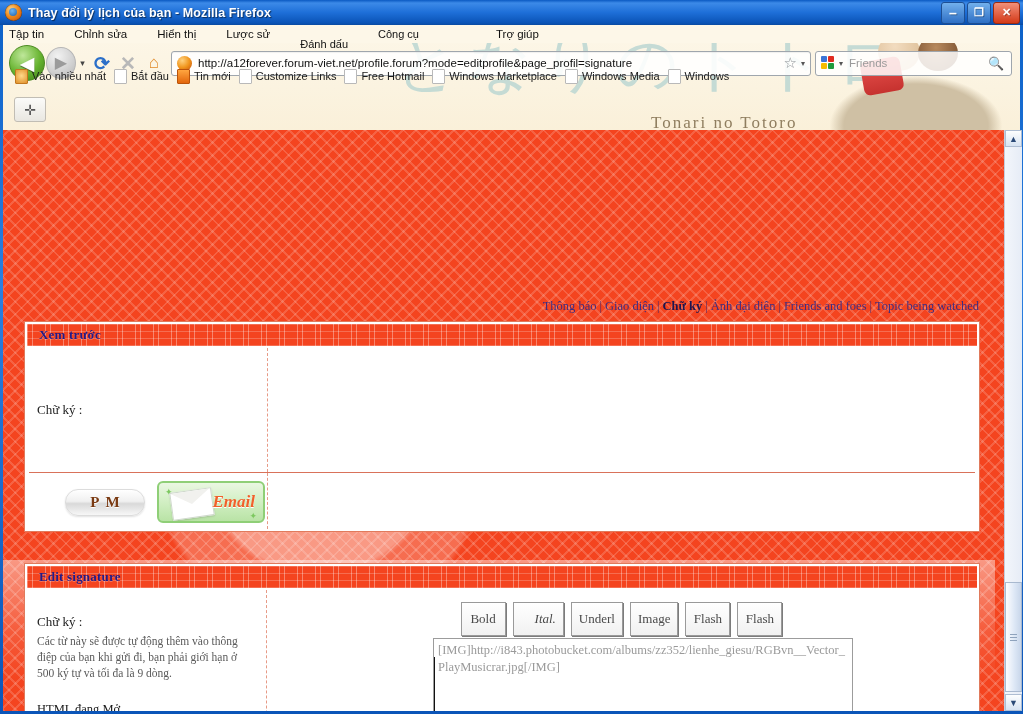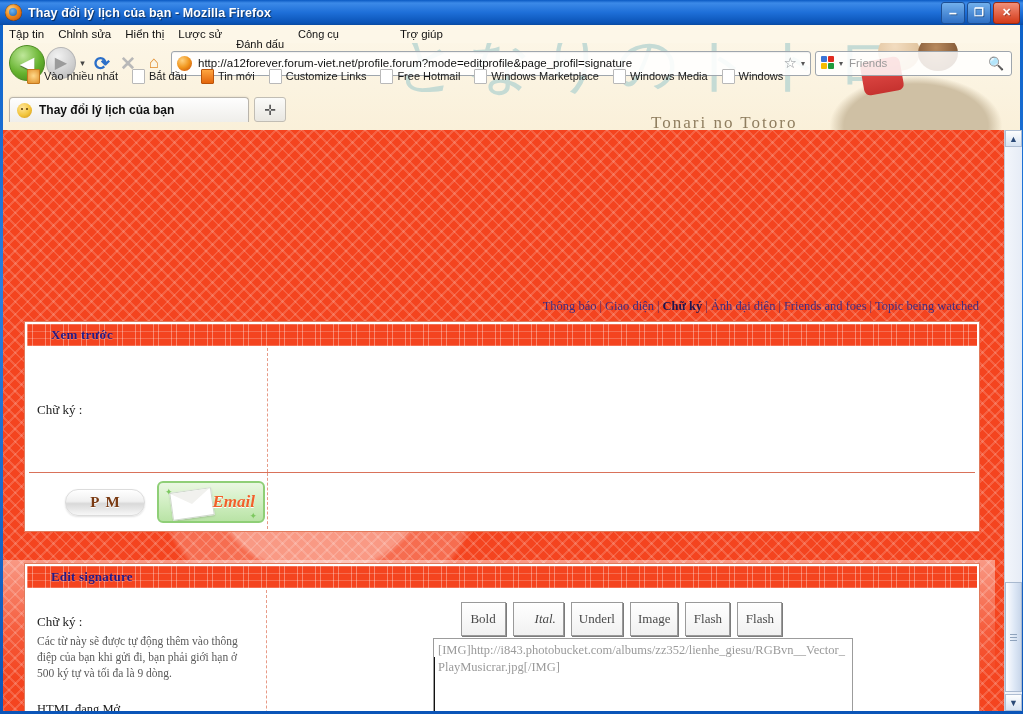--- a/index.html
+++ b/index.html
@@ -80,21 +80,21 @@
   .gicon span{position:absolute;width:6px;height:6px;border-radius:1px;}
   .gq1{left:0;top:0;background:#3b74d6;}
   .gq2{left:7px;top:0;background:#e02b1f;}
   .gq3{left:0;top:7px;background:#f5bb00;}
   .gq4{left:7px;top:7px;background:#1f9a3c;}
   .gcaret{color:#555;font-size:8px;margin-right:6px;}
   .sphold{color:#9b9b9b;font-size:11.5px;}
   .smag{margin-left:auto;margin-right:6px;color:#4e7fc4;font-size:13px;}
 
   .bookrow{position:absolute;left:0;top:40px;width:100%;height:22px;display:flex;
-    padding-left:22px;box-sizing:border-box;gap:8px;overflow:hidden;}
+    padding-left:10px;box-sizing:border-box;gap:2px;overflow:hidden;}
   .bmk{display:flex;align-items:center;font-size:11px;color:#1a1a1a;padding:1px 4px 1px 2px;
     white-space:nowrap;}
   .bmkico{width:11px;height:13px;margin-right:4px;flex:0 0 auto;background:#fff;border:1px solid #b9b9b9;
     border-radius:1px;position:relative;}
   .bmkico.star{background:radial-gradient(circle at 50% 45%,#ffd98a,#e0902a);border-color:#c3781f;}
   .bmkico.rss{background:linear-gradient(to bottom,#ffa640,#e3660c);border-color:#bb540a;}
 
   .tabrow{position:absolute;left:0;top:62px;width:100%;height:43px;}
   .tabstrip{position:absolute;left:6px;top:10px;display:flex;align-items:flex-end;}
   .tab{height:25px;min-width:240px;background:linear-gradient(to bottom,#fefefe,#efeeea);
@@ -130,21 +130,21 @@
   .navlinks{position:absolute;right:16px;top:169px;font-family:"Liberation Serif",serif;
     font-size:12.5px;color:#3a2a78;white-space:nowrap;}
   .navlinks a{color:#3e2d82;text-decoration:none;}
   .navlinks .sep{color:#5a2a62;margin:0 3px;}
   .navlinks .cur{font-weight:bold;color:#1d1550;}
 
   .panel{position:absolute;background:#fff;border:2px solid #fff;box-shadow:0 0 0 1px #e07a5c;}
   .panel-preview{left:22px;top:192px;width:950px;height:205px;}
   .panel-edit{left:22px;top:434px;width:950px;height:245px;}
   .ptitle{height:22px;background-color:#f4441f;color:#241a86;font-family:"Liberation Serif",serif;
-    font-weight:bold;font-size:13px;display:flex;align-items:center;padding-left:24px;box-sizing:border-box;
+    font-weight:bold;font-size:13px;display:flex;align-items:center;padding-left:12px;box-sizing:border-box;
     background-image:
       repeating-linear-gradient(90deg, rgba(255,255,255,.35) 0 1px, rgba(255,255,255,0) 1px 5px, rgba(255,255,255,.35) 5px 6px, rgba(255,255,255,0) 6px 18px),
       repeating-linear-gradient(0deg, rgba(255,255,255,.22) 0 1px, rgba(255,255,255,0) 1px 7px);
     text-shadow:0 1px 0 rgba(255,255,255,.25);letter-spacing:.2px;}
   .pbody{position:absolute;left:0;right:0;top:22px;bottom:0;background:#fff;}
 
   .prev-grid{position:absolute;left:2px;right:2px;top:2px;bottom:0;}
   .prev-left{position:absolute;left:0;top:0;width:238px;height:124px;
     border-right:1px dashed #e79a86;display:flex;align-items:center;}
   .prev-left .lbl{font-family:"Liberation Serif",serif;font-size:13px;color:#222;padding-left:8px;}
@@ -306,32 +306,28 @@
             <span>Windows Media</span>
           </div>
         <div class="bmk">
             <span class="bmkico"></span>
             <span>Windows</span>
           </div>
       </div>
 
       <div class="tabrow">
         <div class="tabstrip">
-          <div class="tab">
-            <span class="tabfav"></span>
-            <span class="tabtitle">Thay đổi lý lịch của bạn</span>
-          </div>
           <div class="newtab">
               <span>✛</span>
             </div>
         </div>
       </div>
     </div>
 
-    <div style="position:absolute;left:3px;top:25px;width:1017px;height:18px;background:#fdf7e8;display:flex;align-items:center;padding-left:6px;box-sizing:border-box;gap:14px;">
+    <div style="position:absolute;left:3px;top:25px;width:1017px;height:18px;background:#fdf7e8;display:flex;align-items:center;padding-left:6px;box-sizing:border-box;gap:30px;">
       <span style="font-size:11.5px;color:#111;">Tập tin</span>
       <span style="font-size:11.5px;color:#111;">Chỉnh sửa</span>
       <span style="font-size:11.5px;color:#111;">Hiển thị</span>
       <span style="font-size:11.5px;color:#111;">Lược sử</span>
       <span style="font-size:11px;color:#111;margin-top:20px;">Đánh dấu</span>
       <span style="font-size:11px;color:#111;">Công cụ</span>
       <span style="font-size:11.5px;color:#111;margin-left:47px;">Trợ giúp</span>
     </div>
 
     <div class="viewport">

